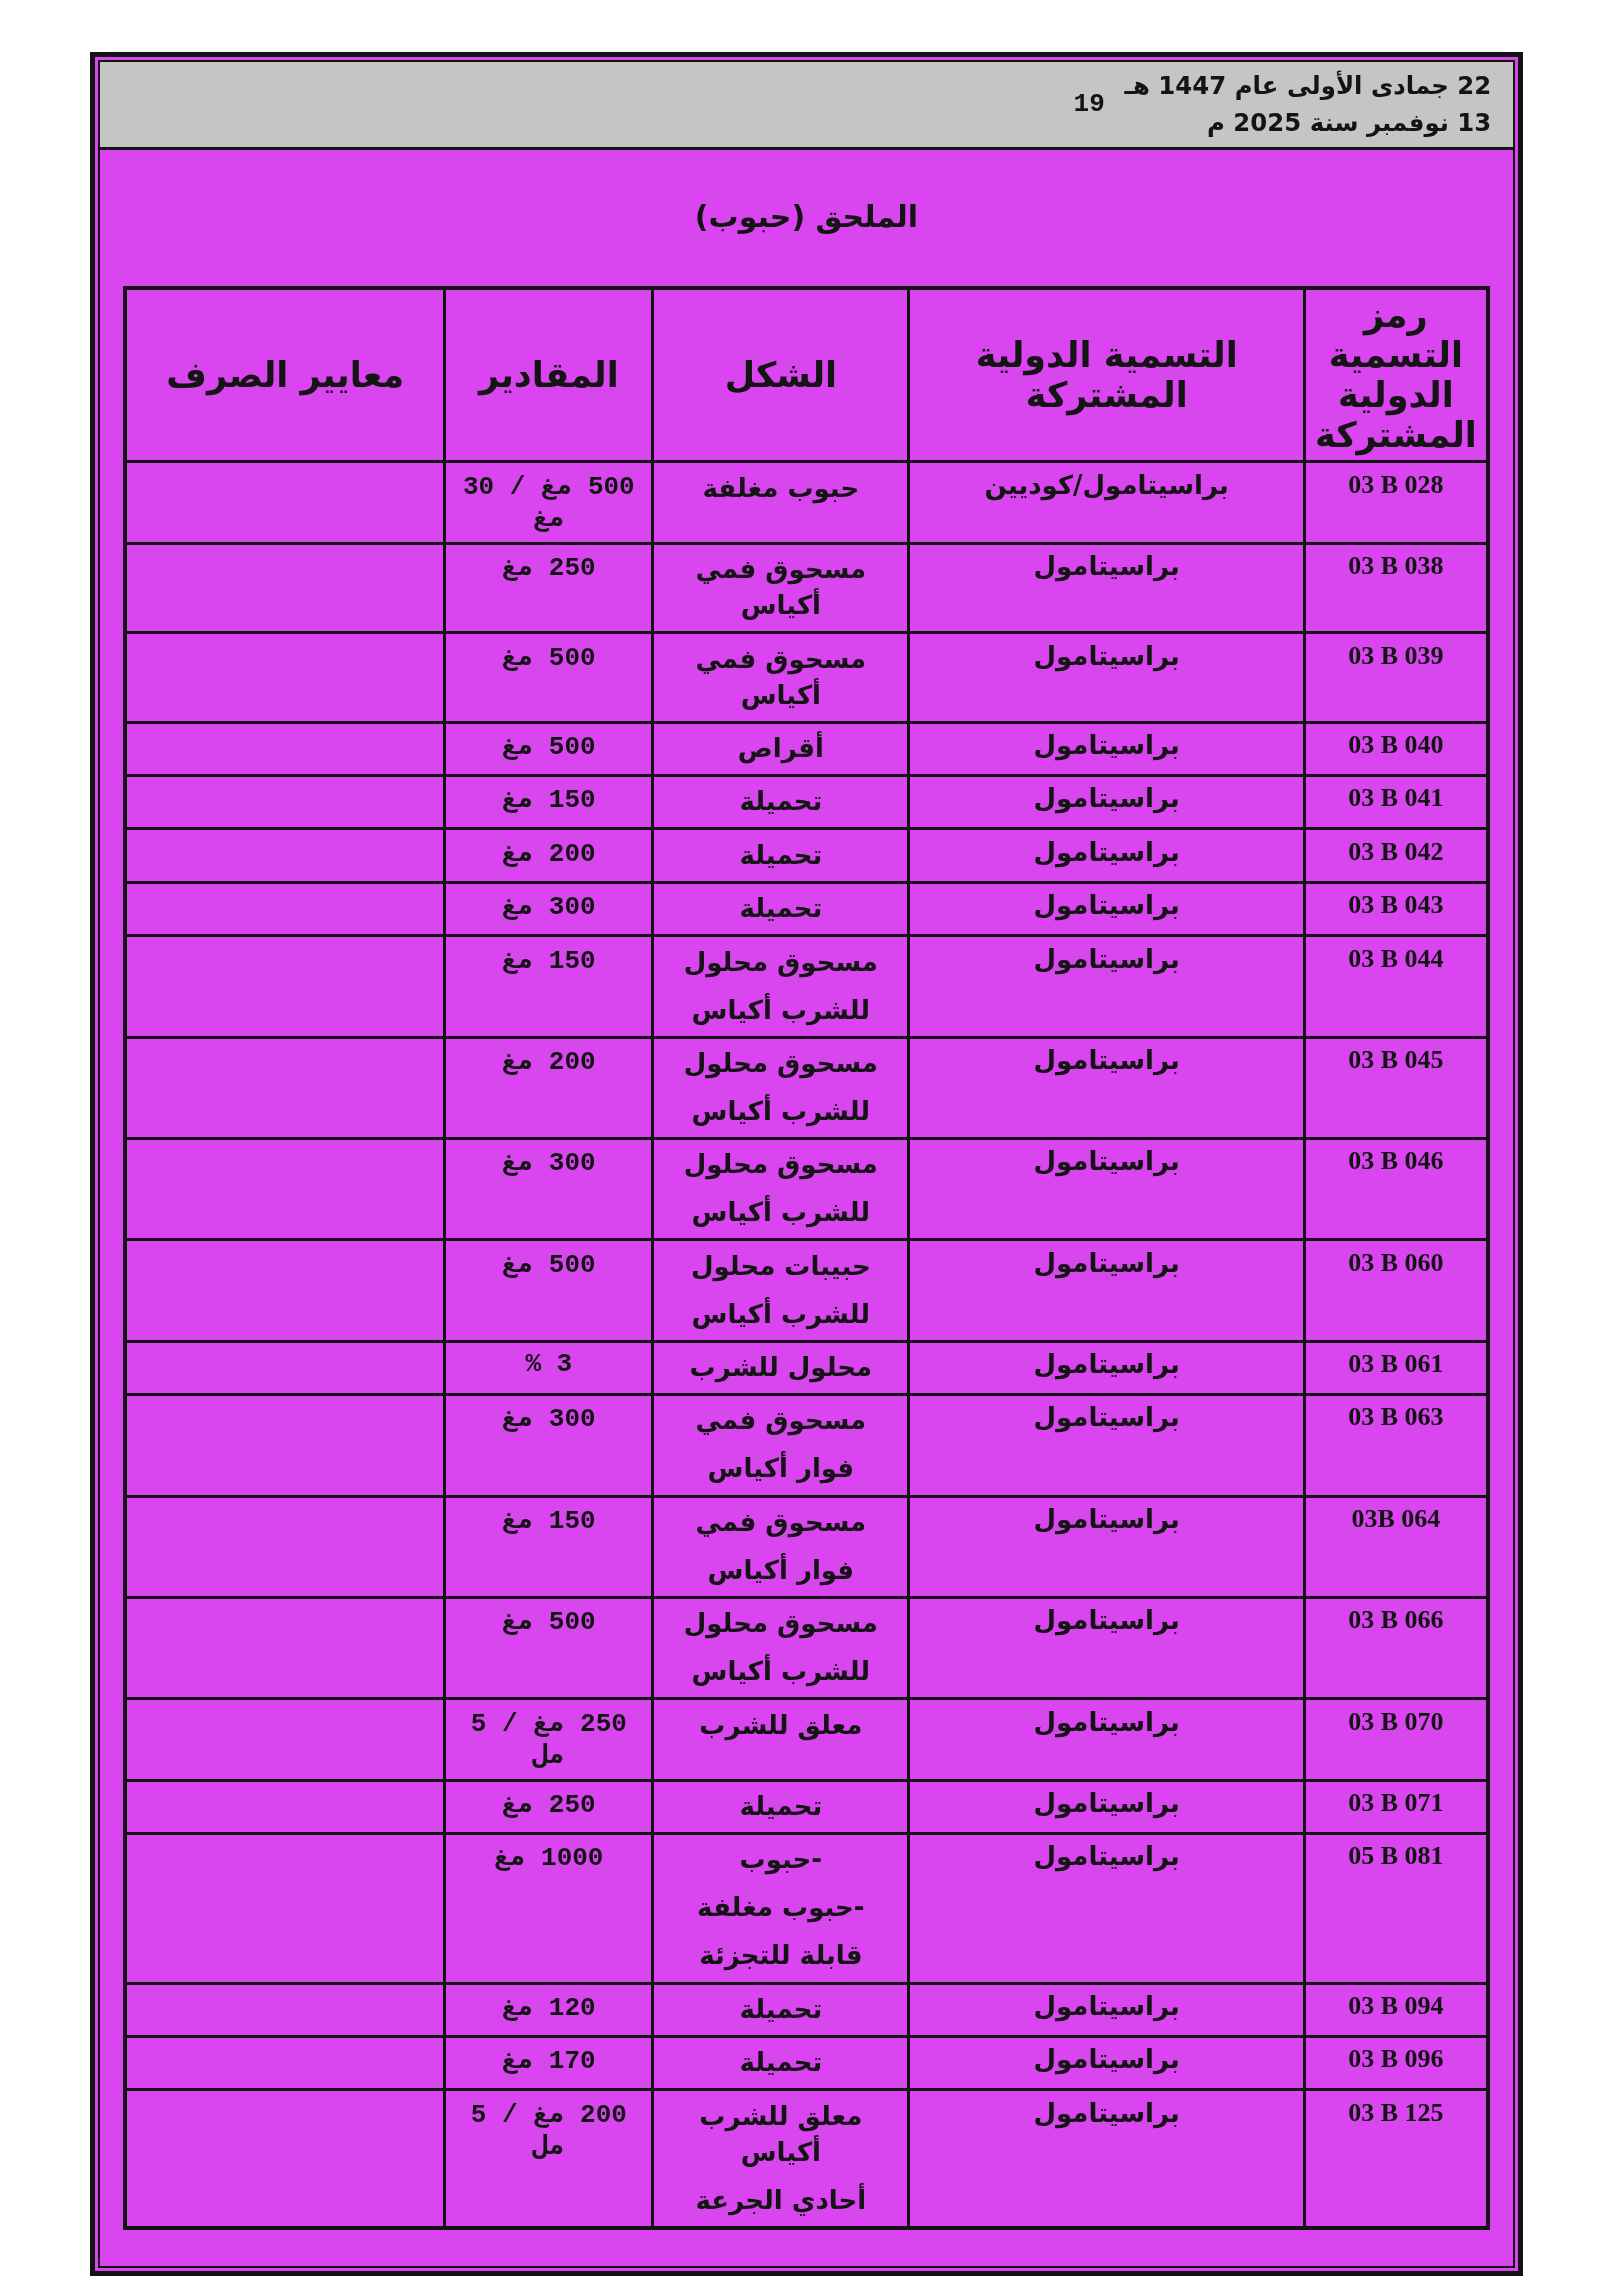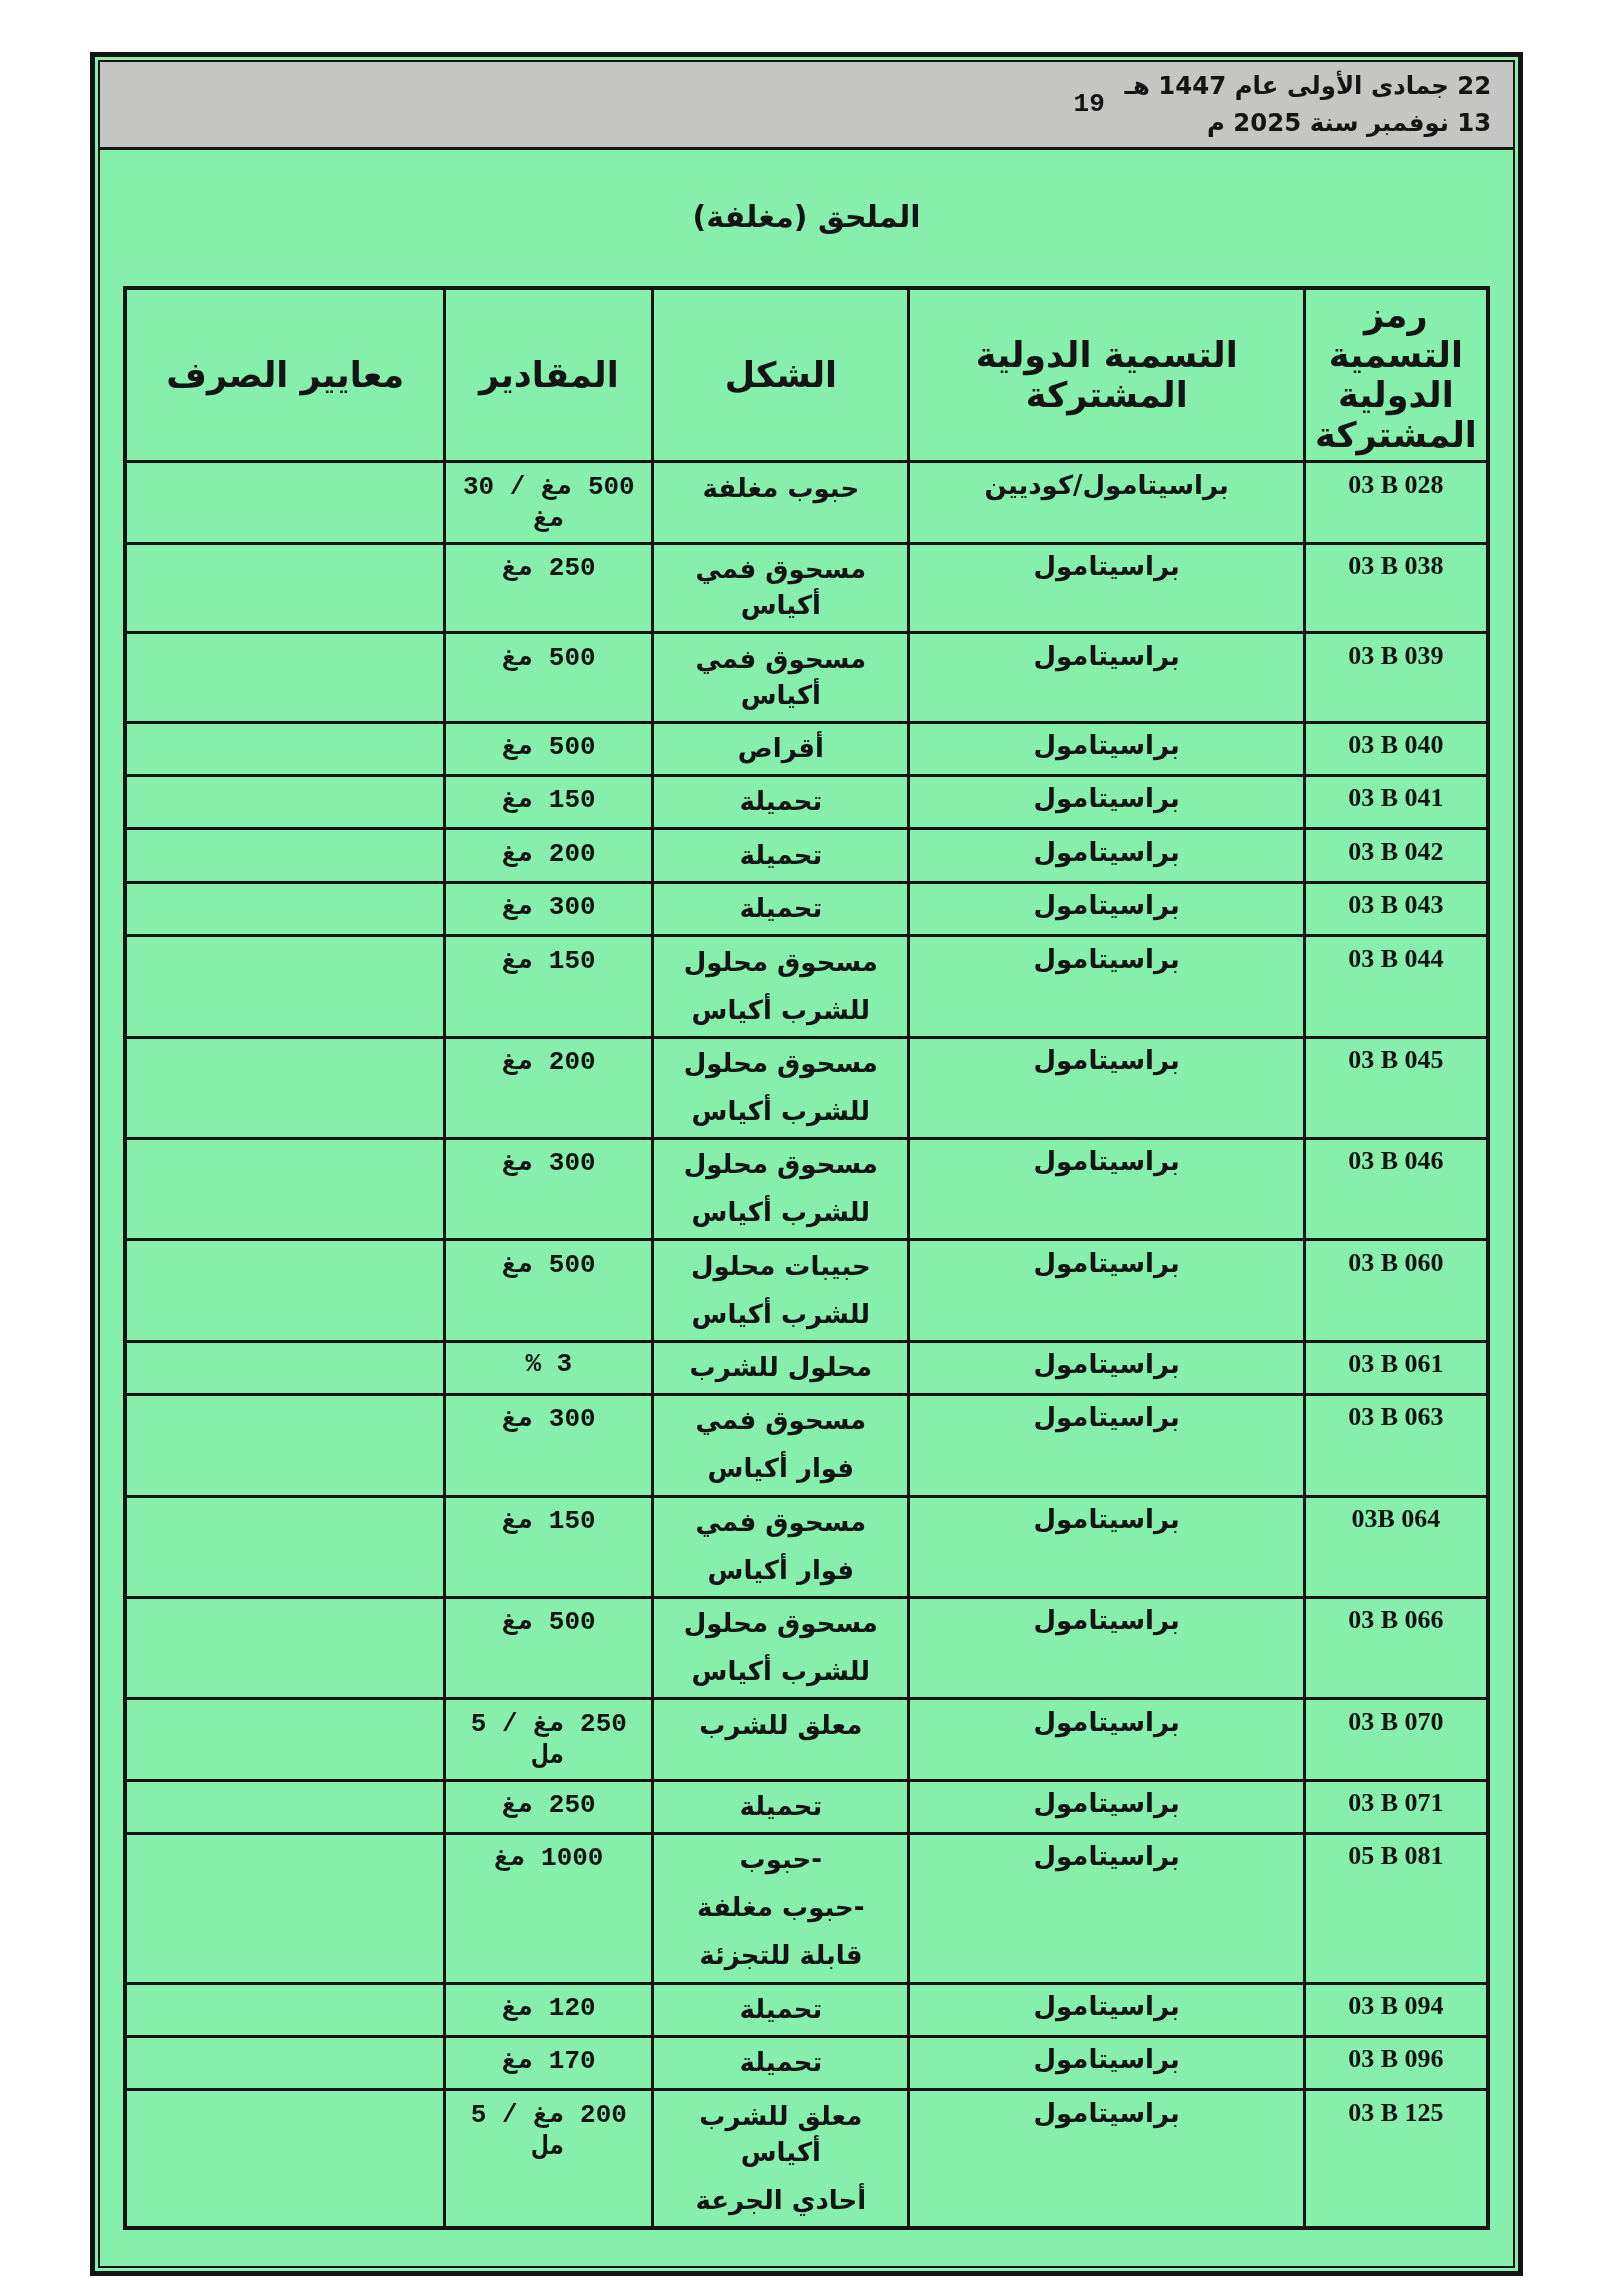--- a/index.html
+++ b/index.html
@@ -5,21 +5,21 @@
   * { margin:0; padding:0; box-sizing:border-box; }
   html,body { background:#ffffff; }
   body {
     width:1615px; height:2285px; position:relative;
     font-family:"DejaVu Sans", sans-serif;
     color:var(--ink,#141414);
   }
   .page-frame {
     position:absolute; left:90px; top:52px; width:1433px; height:2224px;
     border:5.4px solid var(--ink,#141414);
-    background:#86efac;
+    background:#d946ef;
   }
   .page-frame-inner {
     position:absolute; inset:2.7px; border:2.7px solid var(--ink,#141414);
     overflow:hidden;
   }
   
   .band {
     height:88px; background:var(--band,#c5c6c4);
     border-bottom:3.6px solid var(--ink,#141414);
     display:flex; flex-direction:row; align-items:center;
@@ -67,21 +67,21 @@
   <div class="page-frame-inner">
 
     <div class="band">
       <div class="band-dates">
         <div>22 جمادى الأولى عام 1447 هـ</div>
         <div>13 نوفمبر سنة 2025 م</div>
       </div>
       <div class="band-page">19</div>
     </div>
 
-    <div class="annex-title">الملحق (مغلفة)</div>
+    <div class="annex-title">الملحق (حبوب)</div>
 
     <div class="table-wrap">
       <table class="medicines">
         <colgroup>
             <col style="width: 13%;">
             <col style="width: 29.2%;">
             <col style="width: 18.9%;">
             <col style="width: 15.3%;">
             <col style="width: 23.6%;">
           </colgroup>

